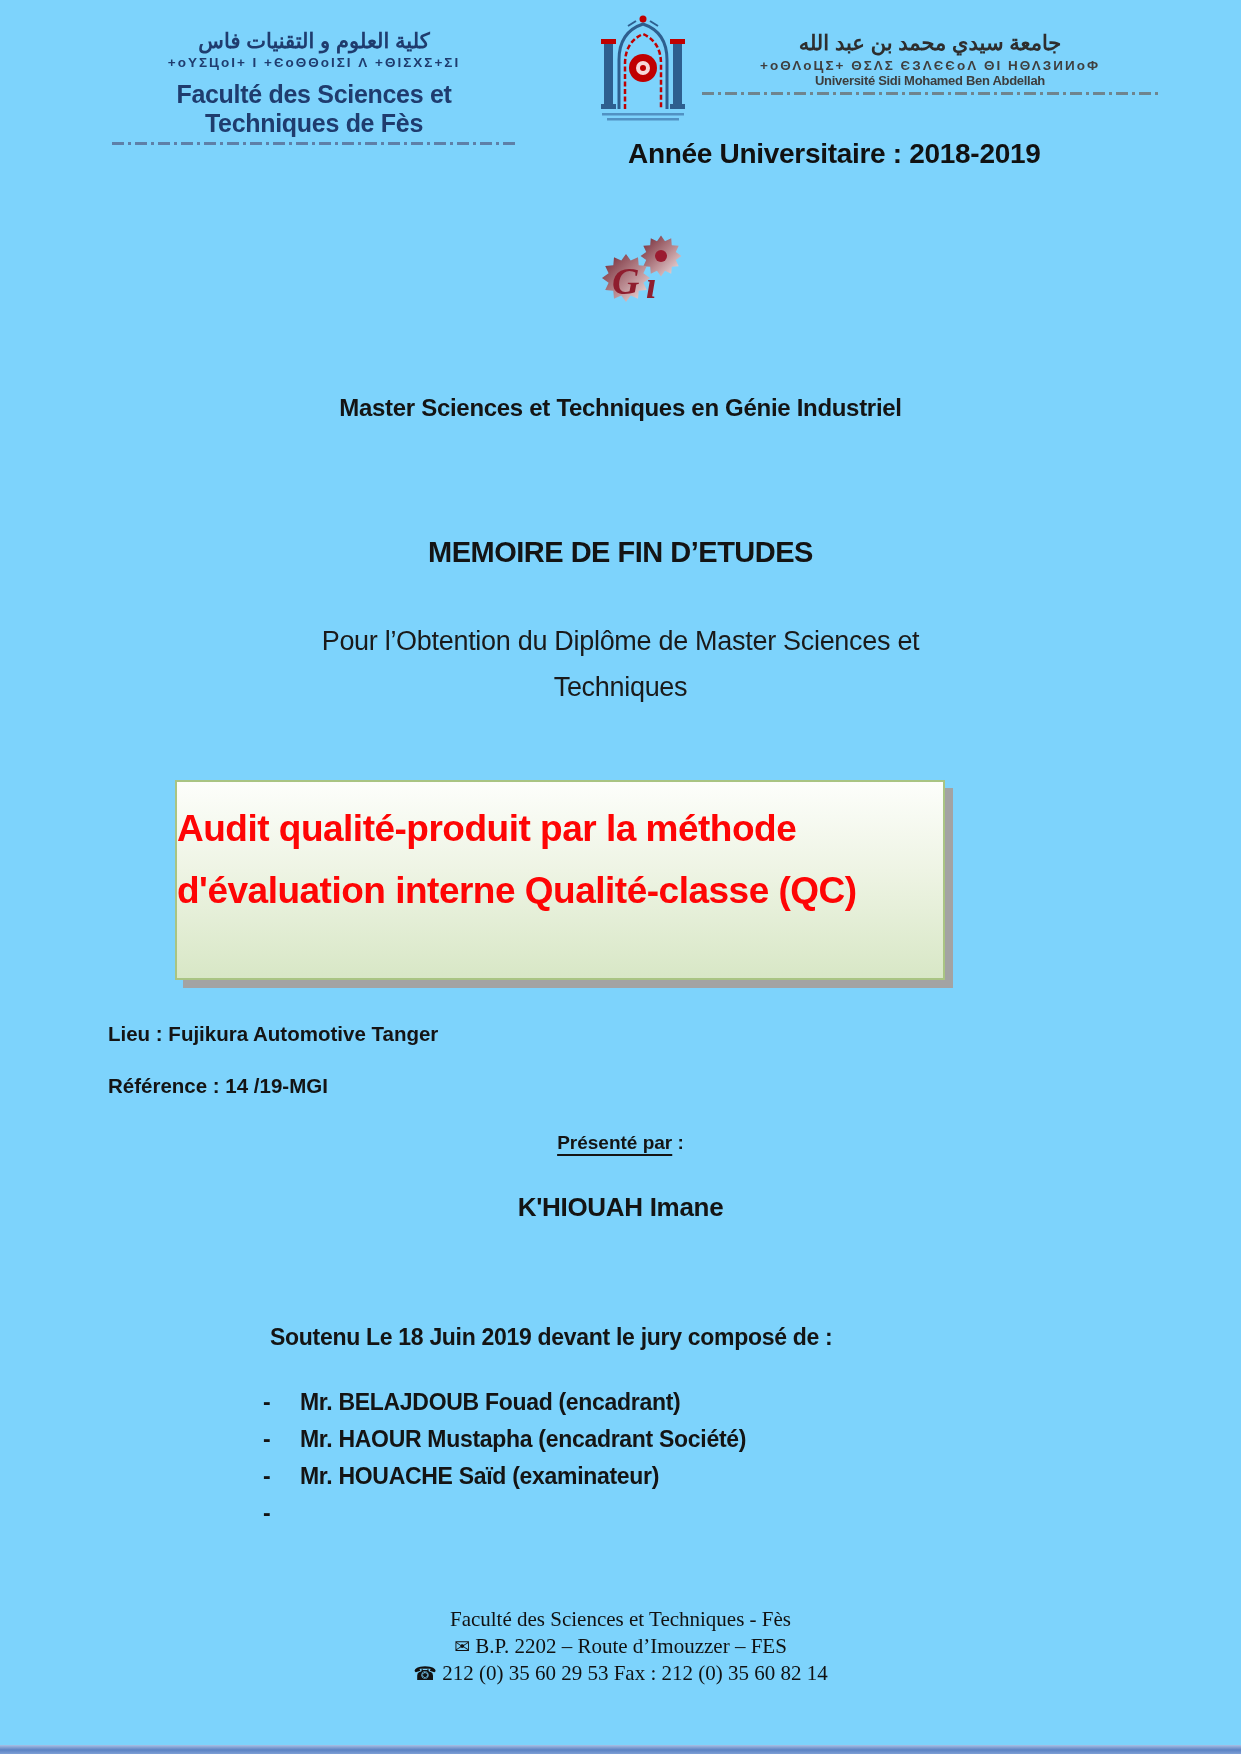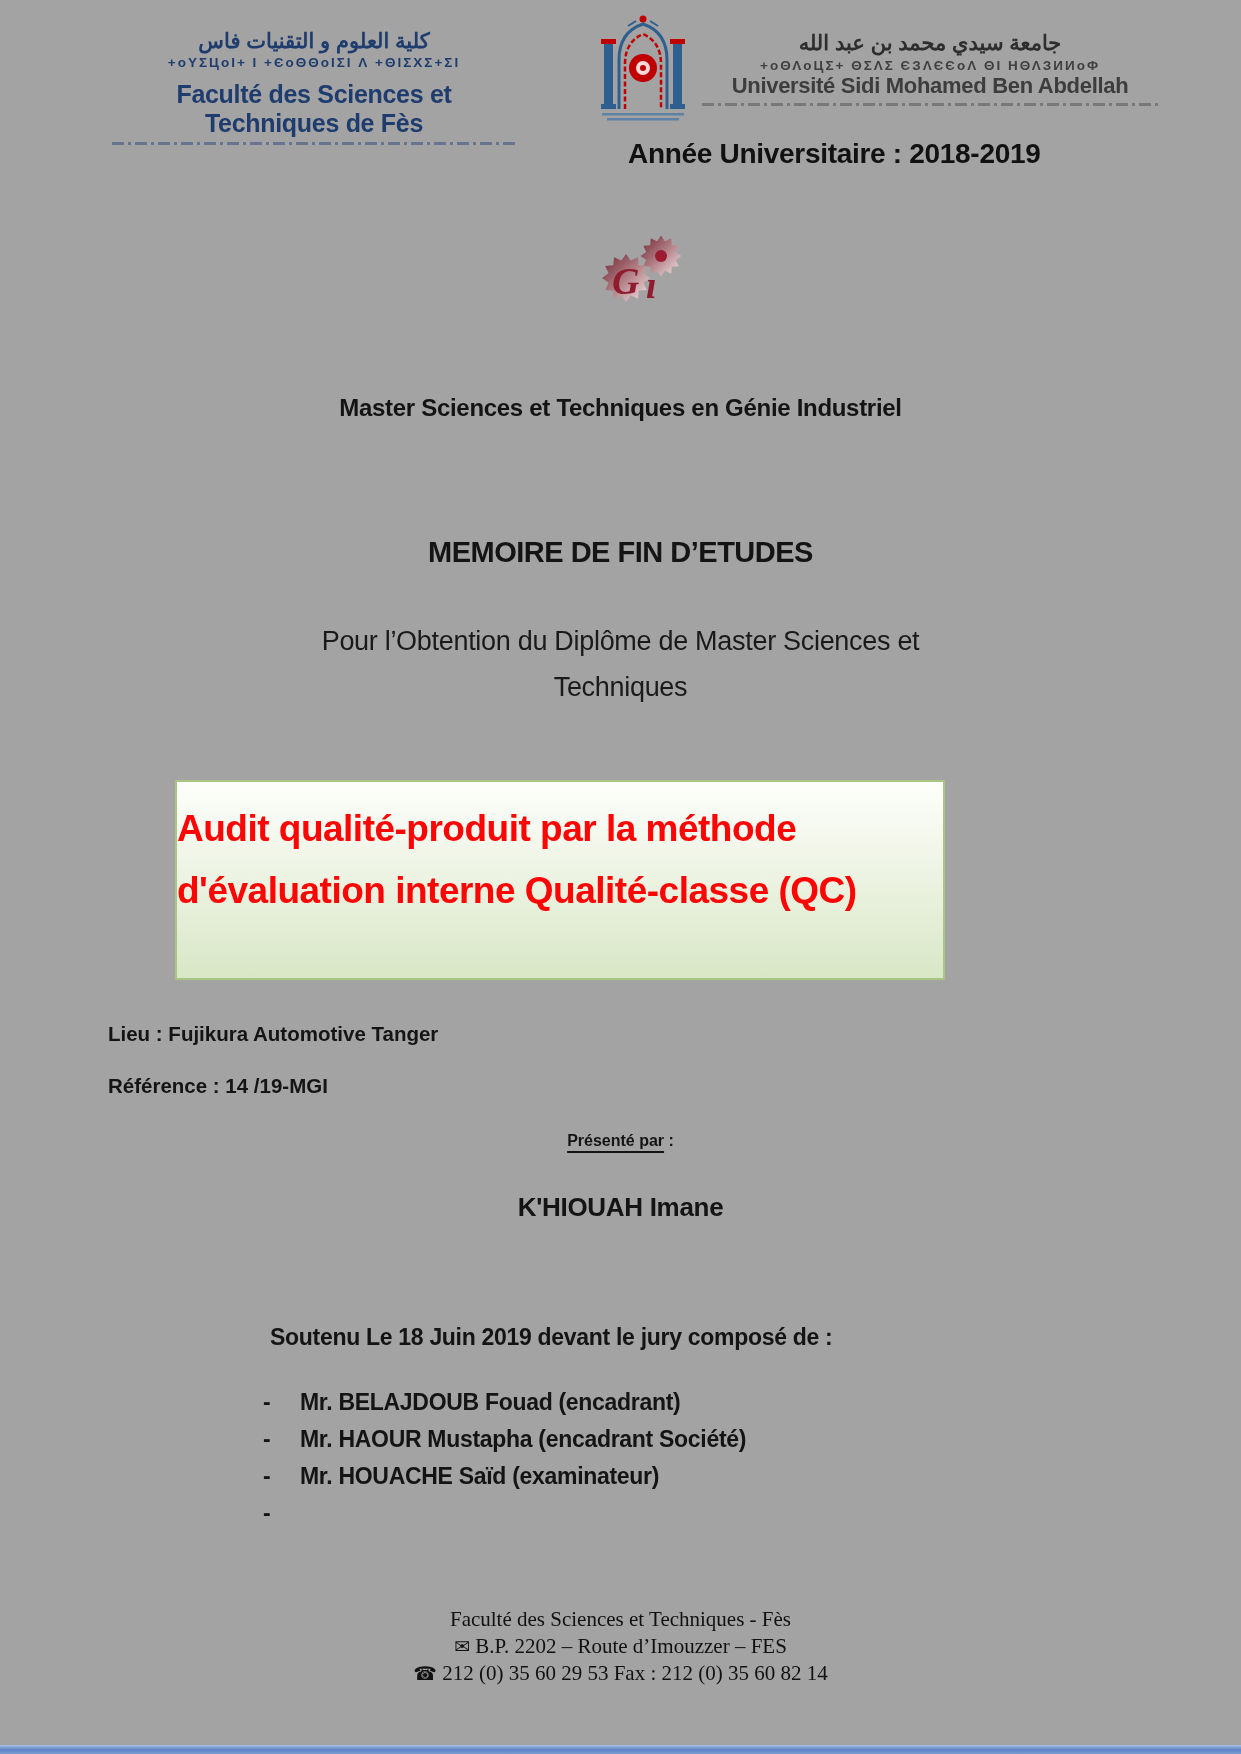--- a/index.html
+++ b/index.html
@@ -1,21 +1,21 @@
 <!DOCTYPE html>
 <html><head>
 <meta charset="utf-8">
 <style>
   * { margin:0; padding:0; box-sizing:border-box; }
   html,body { background:#ffffff; }
   #page {
     position:relative;
     width:1241px; height:1754px;
     margin:0 auto;
-    background:#a3a3a3;
+    background:#7dd3fc;
     font-family:"Liberation Sans", sans-serif;
     color:#1a1a1a;
     overflow:hidden;
   }
 
   
   .hdr-left {
     position:absolute; top:28px; left:112px; width:404px;
     text-align:center; color:#1f3c6e;
   }
@@ -33,21 +33,21 @@
   .hdr-right {
     position:absolute; top:12px; left:598px; width:560px;
     display:flex; align-items:flex-start;
   }
   .gate-logo { width:90px; height:112px; flex:0 0 auto; }
   .hdr-right-text {
     margin-left:14px; margin-top:18px; flex:1; text-align:center; color:#3a3a3a;
   }
   .hdr-right-text .arabic { font-size:21px; font-weight:bold; direction:rtl; line-height:26px; color:#2e2e2e;}
   .hdr-right-text .tifinagh { font-size:13.5px; font-weight:bold; letter-spacing:2px; margin-top:2px; color:#3f3f3f;}
-  .hdr-right-text .french { font-size:22px; font-weight:bold; letter-spacing:-0.3px; color:#3d3d3d;text-align:center; }
+  .hdr-right-text .french { font-size:13px; font-weight:bold; letter-spacing:-0.3px; color:#3d3d3d;text-align:center; }
   .hdr-right-text .dashline { background:repeating-linear-gradient(90deg,
       #6a6a6a 0 12px, transparent 12px 16px,
       #6a6a6a 16px 19px, transparent 19px 23px); }
 
   .annee {
     position:absolute; top:138px; left:628px;
     font-size:28px; font-weight:bold; color:#111; letter-spacing:-0.3px;
   }
 
   
@@ -80,21 +80,21 @@
     font-size:37px; font-weight:bold; color:#fe0505;
     line-height:62px; letter-spacing:-0.5px;
   }
 
   
   .lieu { position:absolute; top:1022px; left:108px; font-size:20.5px; font-weight:bold; color:#141414; }
   .reference { position:absolute; top:1074px; left:108px; font-size:20.5px; font-weight:bold; color:#141414; }
 
   .presente {
     position:absolute; top:1132px; left:0; width:100%;
-    text-align:center; font-size:16px; font-weight:bold; color:#141414;
+    text-align:center; font-size:19px; font-weight:bold; color:#141414;
   }
   .presente .u { text-decoration:underline; text-underline-offset:5px; text-decoration-thickness:2px; }
 
   .author {
     position:absolute; top:1192px; left:0; width:100%;
     text-align:center; font-size:26px; font-weight:bold; color:#141414; letter-spacing:-0.3px;
   }
 
   
   .soutenu {

